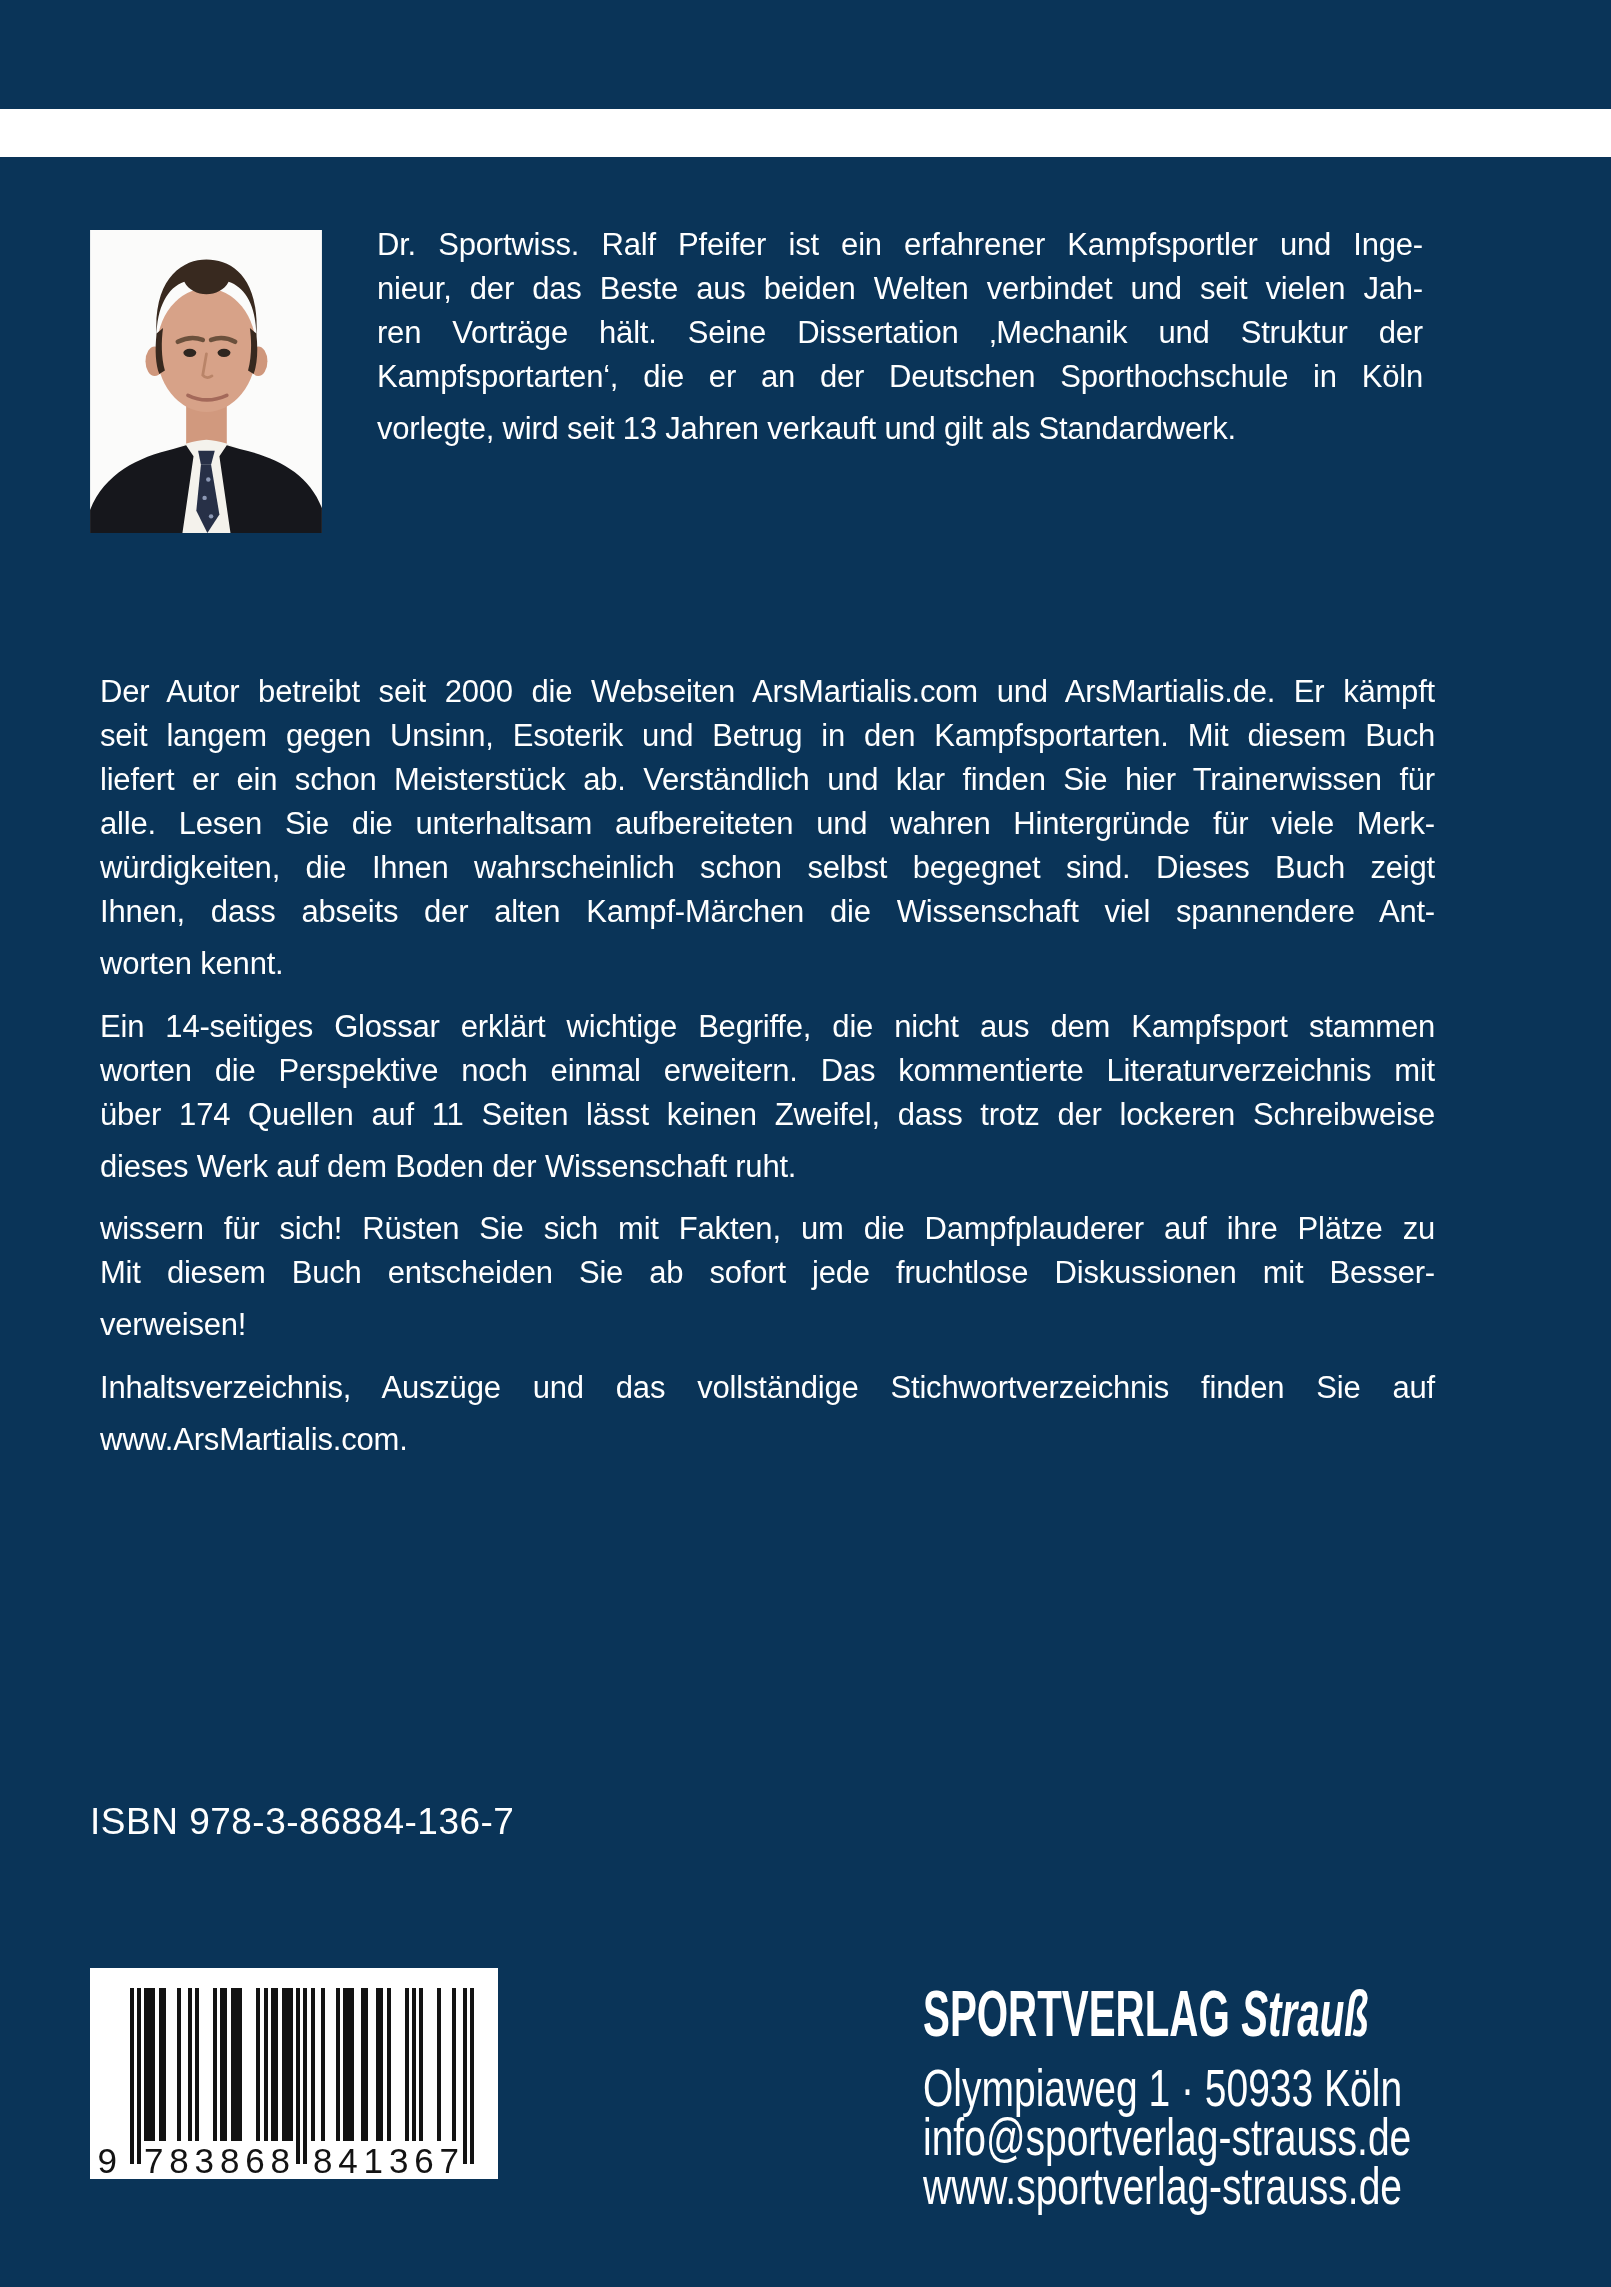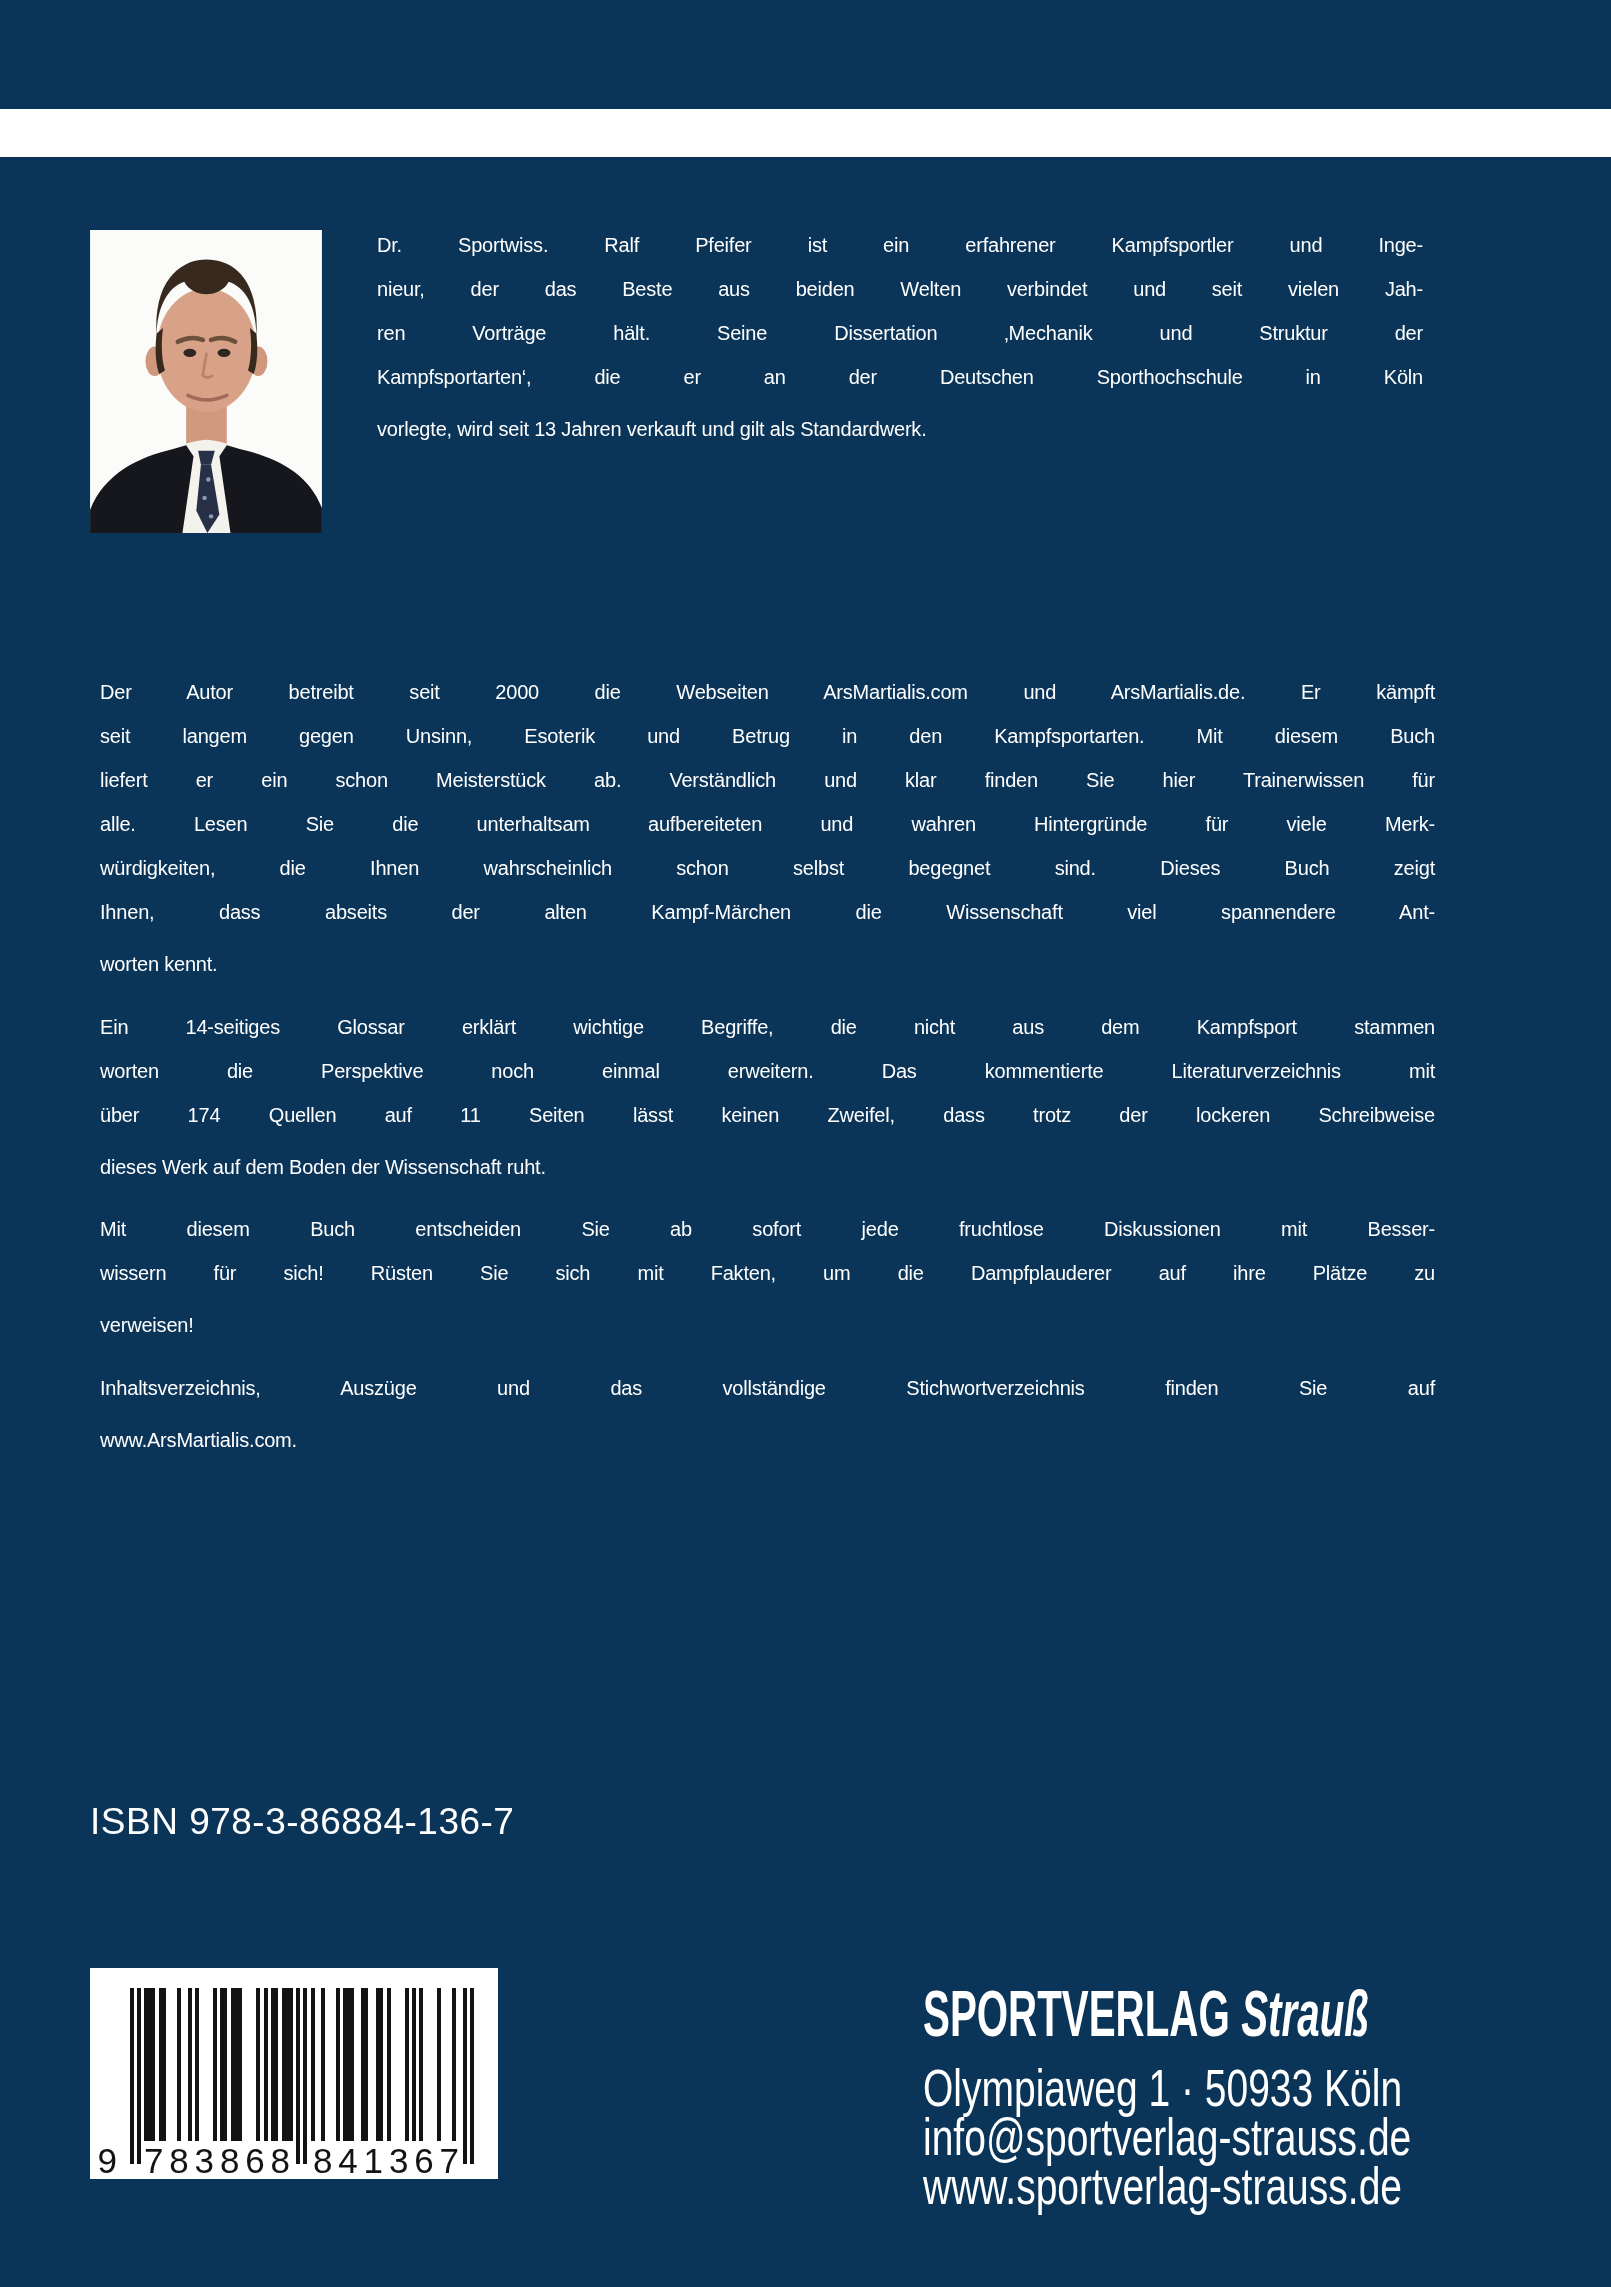--- a/index.html
+++ b/index.html
@@ -26,21 +26,21 @@
   }
   .photo svg{display:block;width:100%;height:100%;}
   .bio{
     position:absolute;left:377px;top:223px;width:1046px;
   }
   .bodytext{
     position:absolute;left:100px;top:670px;width:1335px;
   }
   .para{margin:0 0 18.5px 0;}
   .line{
-    font-size:20px;line-height:44px;letter-spacing:-0.2px;
+    font-size:31px;line-height:44px;letter-spacing:-0.2px;
     text-align:justify;text-align-last:justify;
     white-space:nowrap;
   }
   .line.last{text-align-last:left;margin-top:8px;}
   .isbn{
     position:absolute;left:90px;top:1800px;
     font-size:37px;line-height:44px;letter-spacing:0.5px;
   }
   .barcode{
     position:absolute;left:90px;top:1968px;width:408px;height:211px;
@@ -122,22 +122,22 @@
         <div class="line">Ihnen, dass abseits der alten Kampf-Märchen die Wissenschaft viel spannendere Ant-</div>
         <div class="line last">worten kennt.</div>
       </div>
     <div class="para">
         <div class="line">Ein 14-seitiges Glossar erklärt wichtige Begriffe, die nicht aus dem Kampfsport stammen</div>
         <div class="line">worten die Perspektive noch einmal erweitern. Das kommentierte Literaturverzeichnis mit</div>
         <div class="line">über 174 Quellen auf 11 Seiten lässt keinen Zweifel, dass trotz der lockeren Schreibweise</div>
         <div class="line last">dieses Werk auf dem Boden der Wissenschaft ruht.</div>
       </div>
     <div class="para">
+        <div class="line">wissern für sich! Rüsten Sie sich mit Fakten, um die Dampfplauderer auf ihre Plätze zu</div>
         <div class="line">Mit diesem Buch entscheiden Sie ab sofort jede fruchtlose Diskussionen mit Besser-</div>
-        <div class="line">wissern für sich! Rüsten Sie sich mit Fakten, um die Dampfplauderer auf ihre Plätze zu</div>
         <div class="line last">verweisen!</div>
       </div>
     <div class="para">
         <div class="line">Inhaltsverzeichnis, Auszüge und das vollständige Stichwortverzeichnis finden Sie auf</div>
         <div class="line last">www.ArsMartialis.com.</div>
       </div>
   </div>
 
   <div class="isbn">ISBN 978-3-86884-136-7</div>
 

